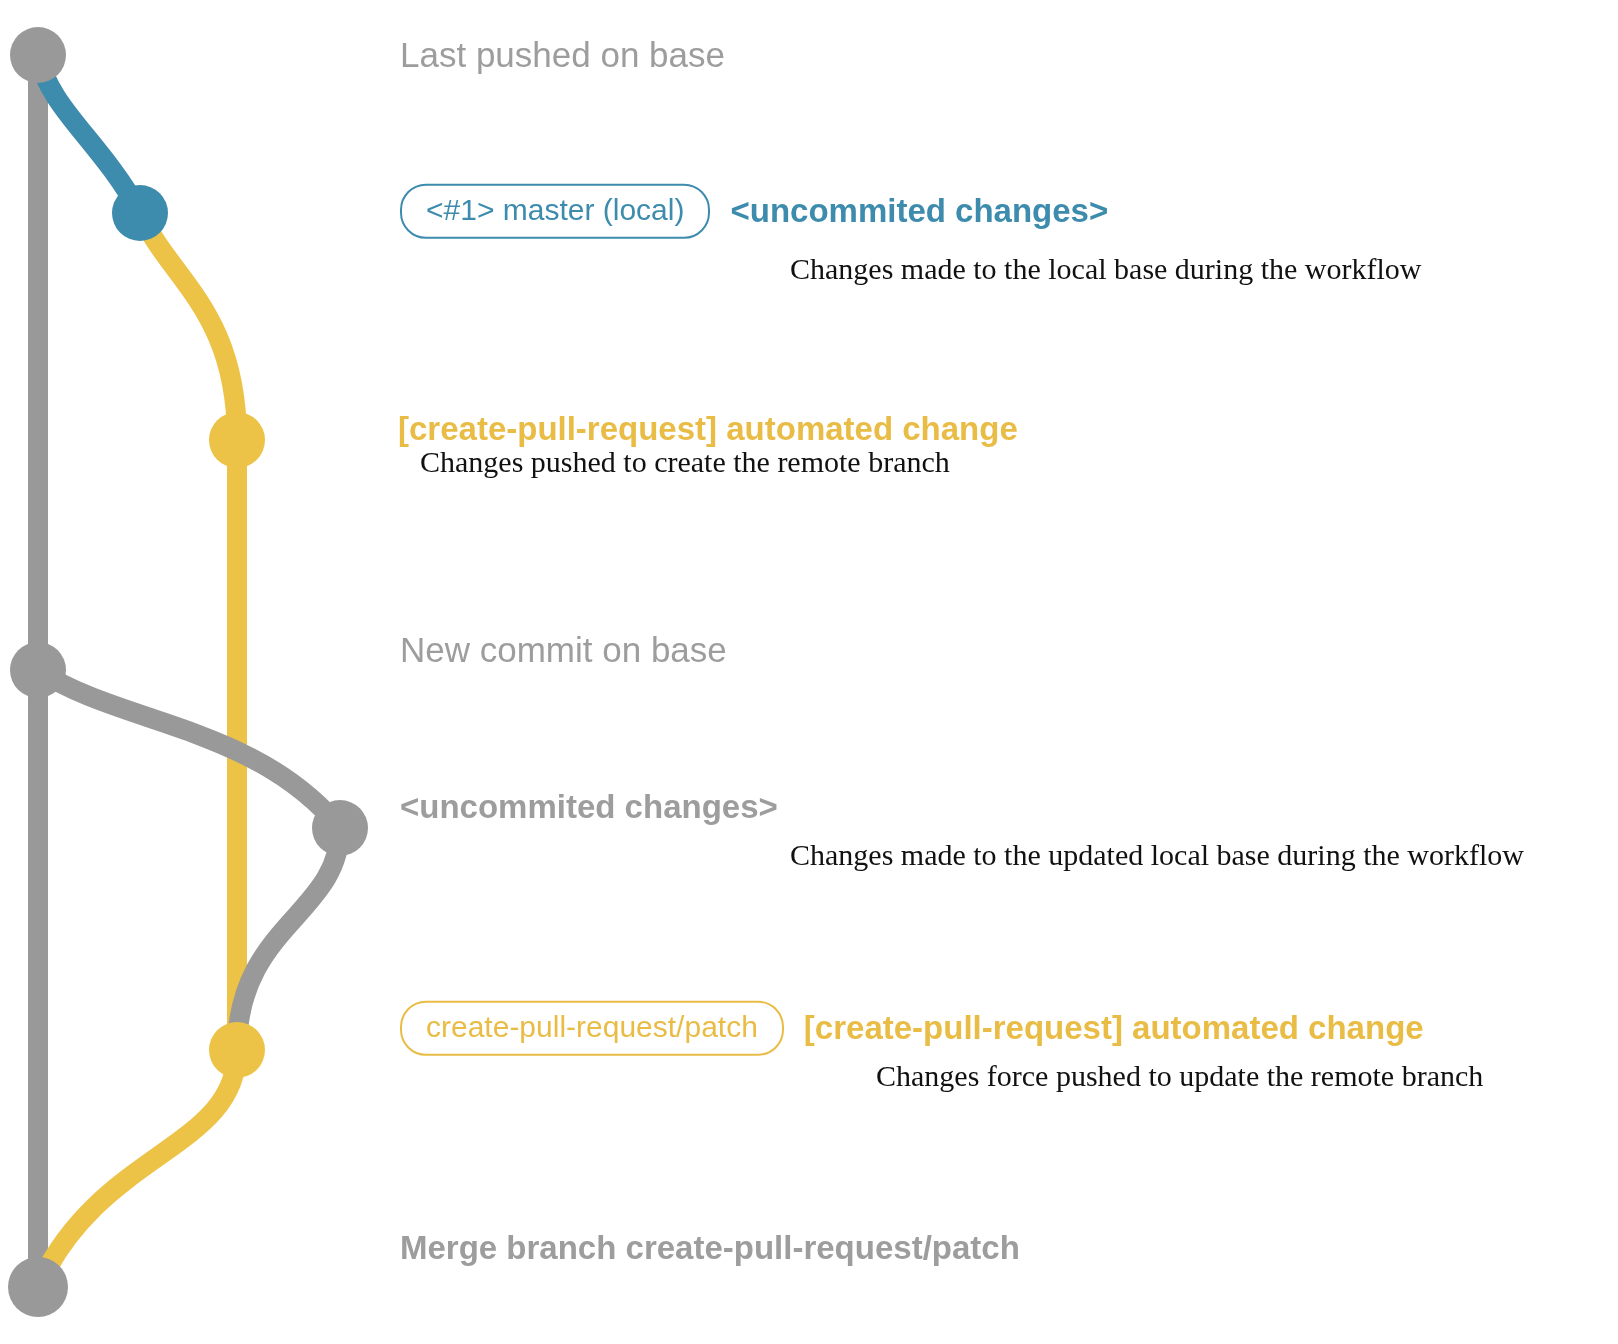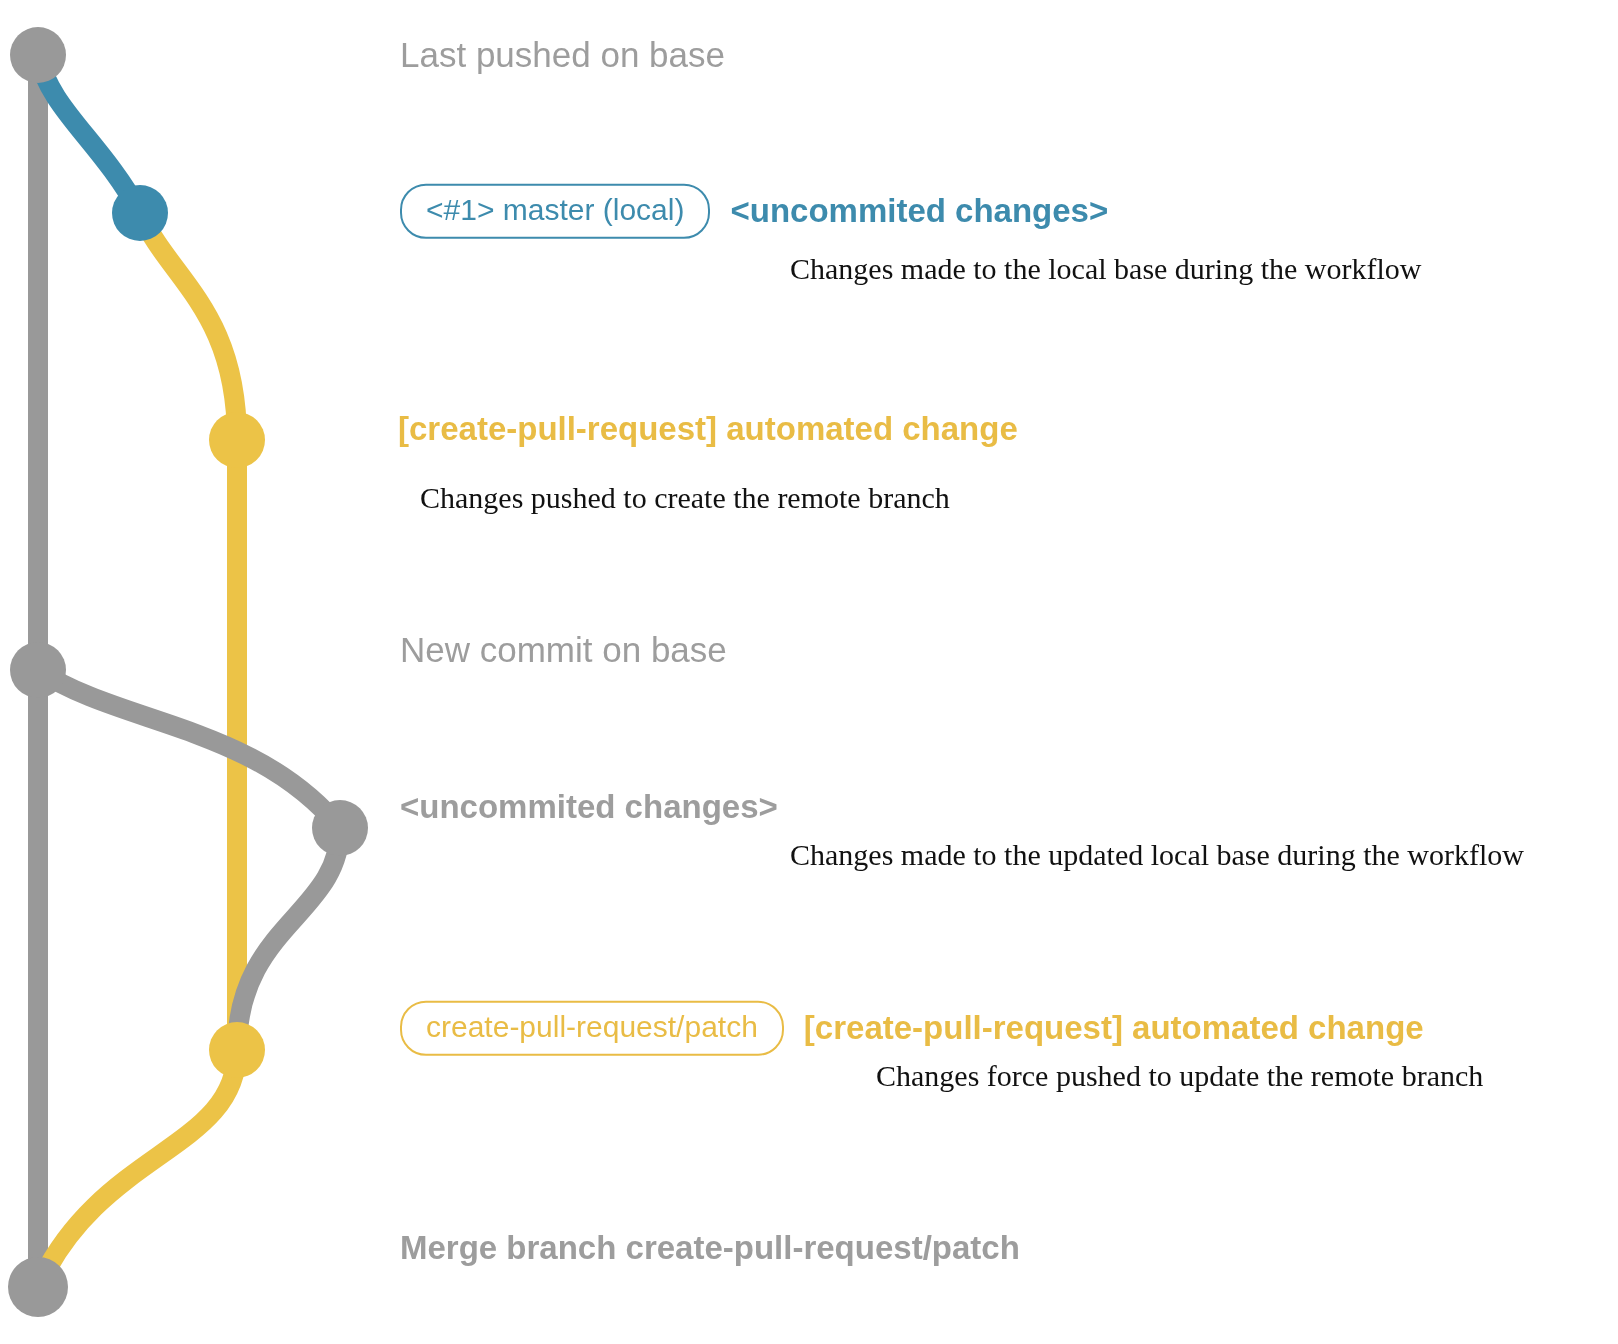--- a/index.html
+++ b/index.html
@@ -39,21 +39,21 @@
     position: absolute;
     font-family: "Liberation Serif", serif;
     font-size: 30px;
     color: var(--desc-text, #111111);
     white-space: nowrap;
   }
   #row-last-commit   { left: 400px; top: 55px; }
   #row-uncommitted-1 { left: 400px; top: 211px; }
   #desc-uncommitted-1{ left: 790px; top: 240px; margin-top: 12px; }
   #row-automated-1   { left: 398px; top: 429px; }
-  #desc-automated-1  { left: 420px; top: 481px; }
+  #desc-automated-1  { left: 420px; top: 445px; }
   #row-new-commit    { left: 400px; top: 650px; }
   #row-uncommitted-2 { left: 400px; top: 807px; }
   #desc-uncommitted-2{ left: 790px; top: 838px; }
   #row-automated-2   { left: 400px; top: 1028px; }
   #desc-automated-2  { left: 876px; top: 1059px; }
   #row-merge         { left: 400px; top: 1248px; }
 </style>
 </head>
 <body>
 

